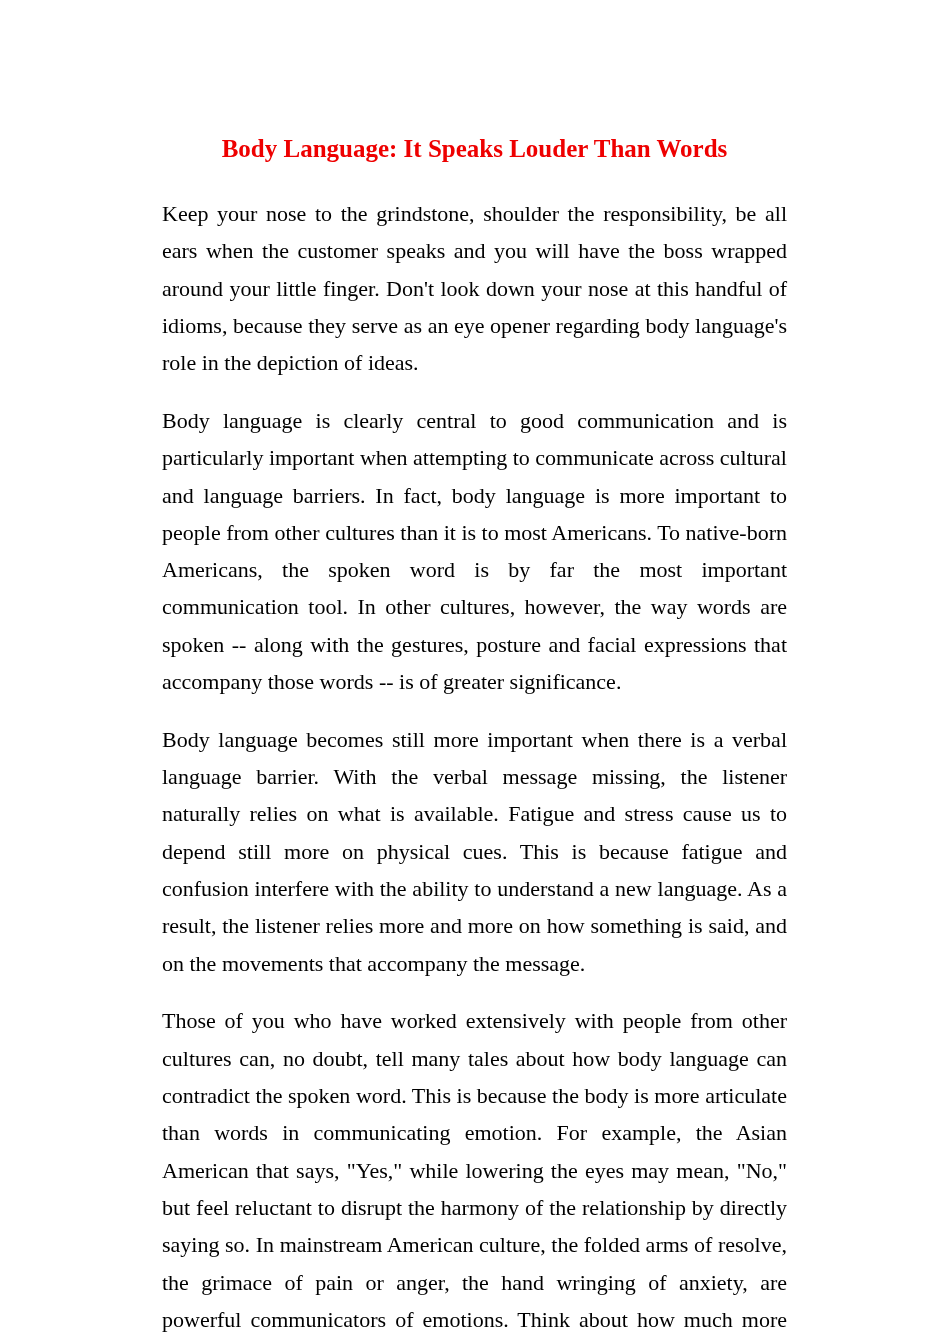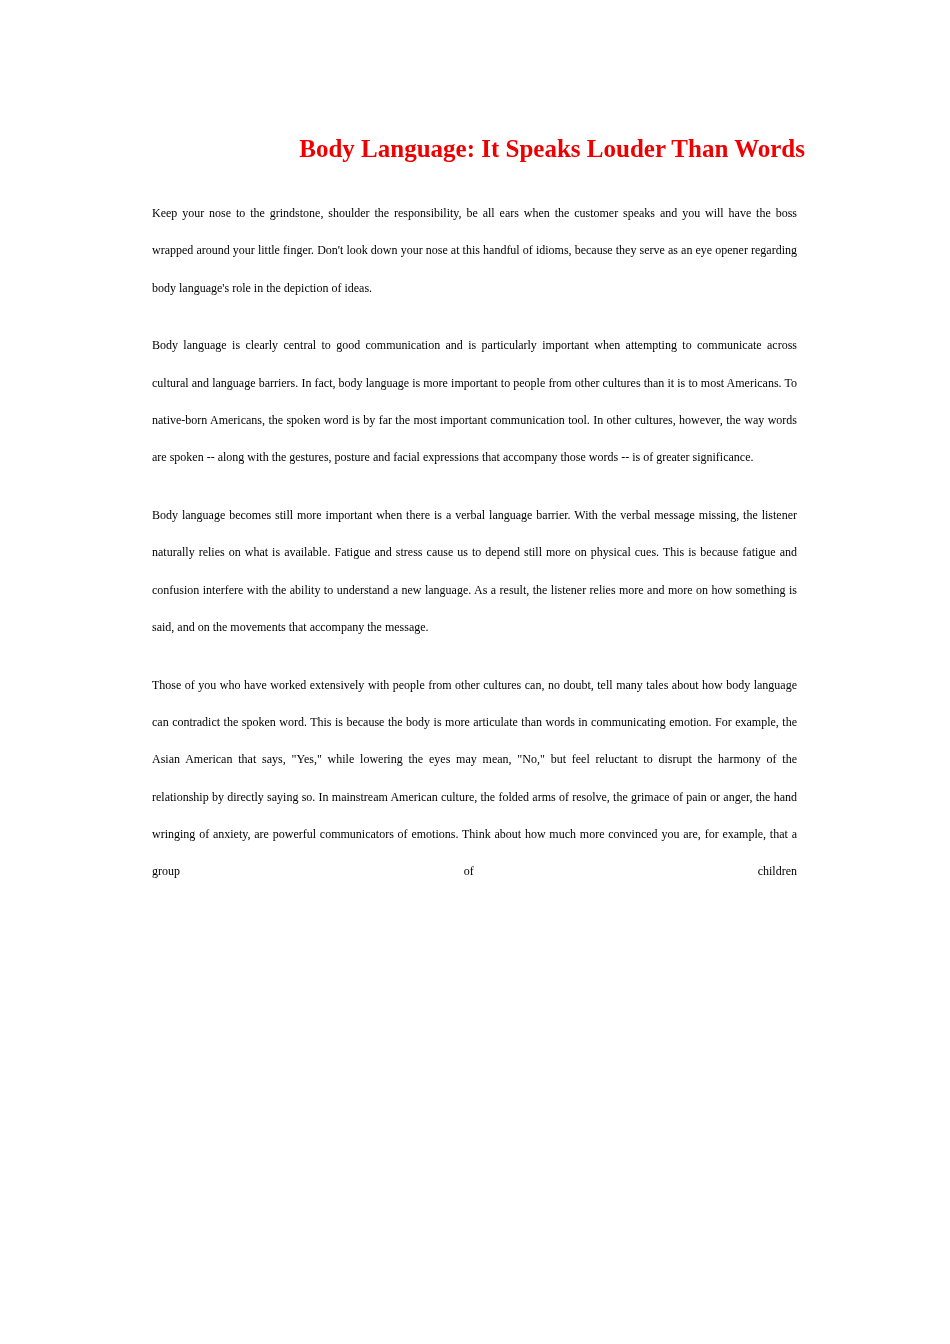--- a/index.html
+++ b/index.html
@@ -16,30 +16,30 @@
       color: #000000;
     }
     .page {
       position: absolute;
       left: 144px;
       top: 131px;
       width: 661px;
     }
     .title {
       margin: 0;
-      text-align: right;
+      text-align: center;
       font-size: 25px;
       font-weight: bold;
       color: #ee0000;
       line-height: 36px;
       height: 36px;
     }
     .para {
-      margin: 8px;
-      font-size: 12px;
+      margin: 18px;
+      font-size: 22px;
       line-height: 37.3px;
       text-align: justify;
       text-align-last: left;
     }
     .para + .para {
       margin-top: 20.5px;
       font-family: Liberation Serif, serif;
     }
     .title + .para {
       margin-top: 28px;

